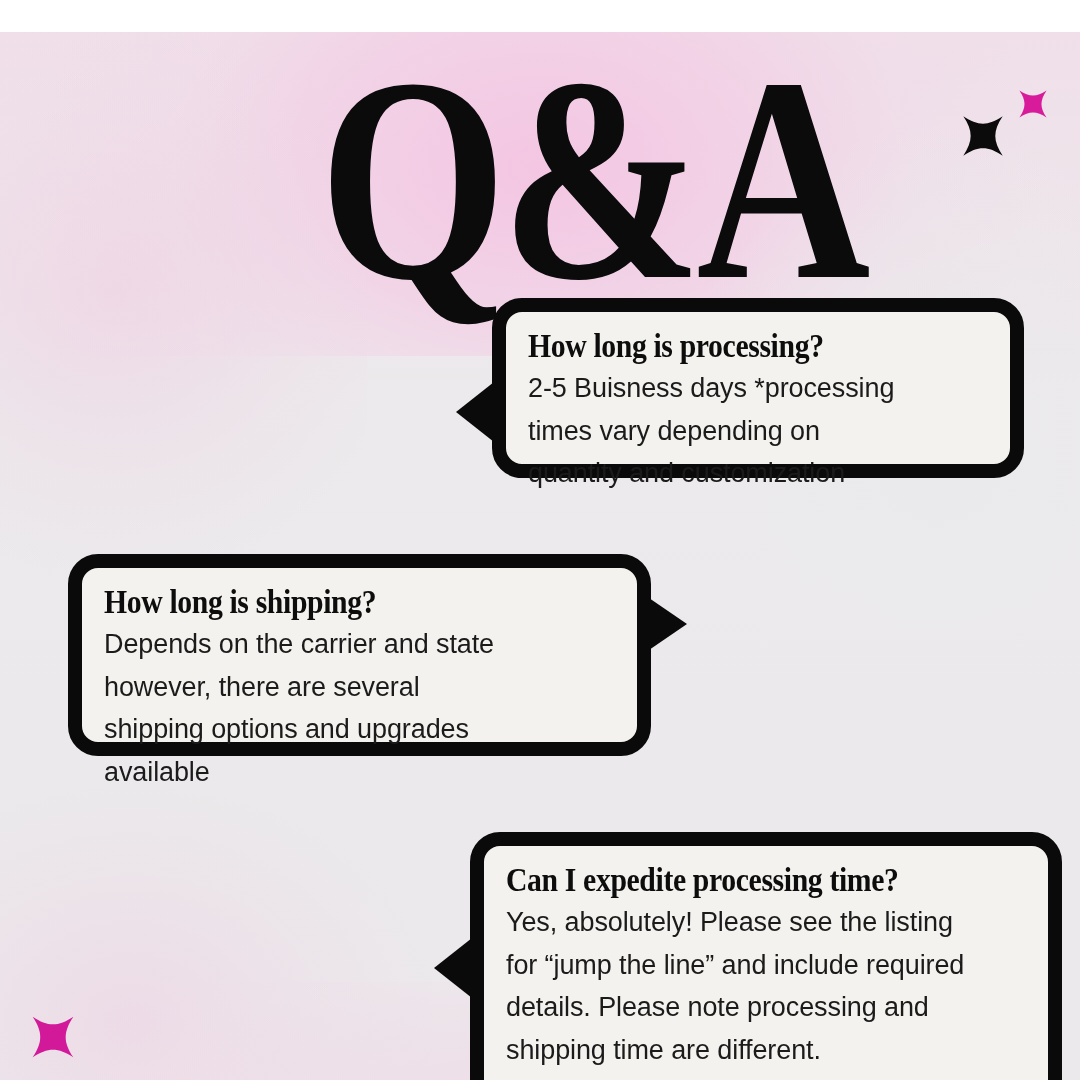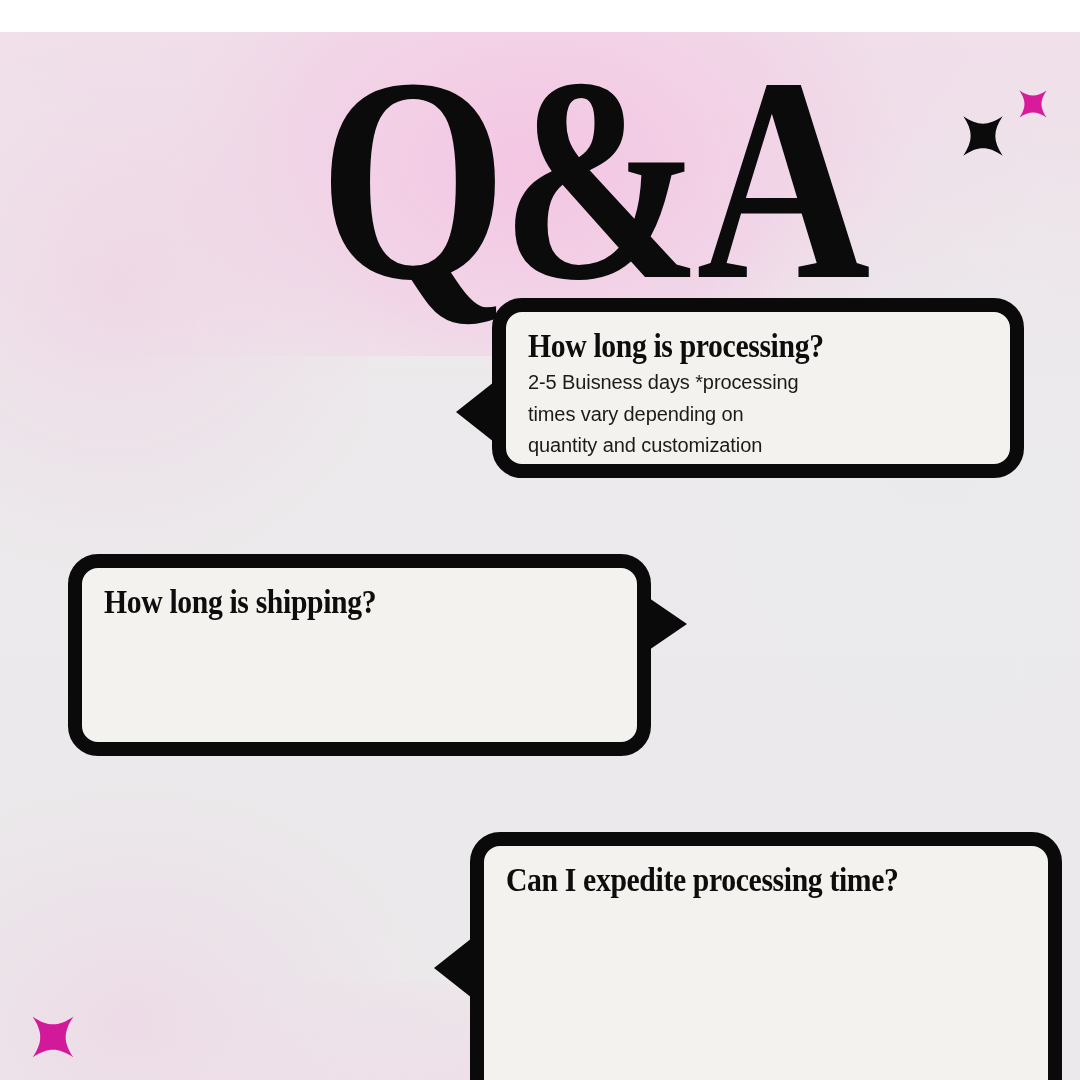--- a/index.html
+++ b/index.html
@@ -129,21 +129,21 @@
     line-height: 1.12;
     letter-spacing: -0.4px;
     color: #0d0d0d;
     transform: scaleX(0.90);
     transform-origin: left center;
     white-space: nowrap;
   }
   .bubble p {
     margin: 0;
     font-family: "Liberation Sans", sans-serif;
-    font-size: 20px;
+    font-size: 27px;
     line-height: 1.58;
     color: #1b1b1b;
     letter-spacing: -0.1px;
     white-space: pre-line;
   }
 
   
   .tail {
     position: absolute;
     width: 0;
@@ -211,23 +211,31 @@
       <p>2-5 Buisness days *processing
 times vary depending on
 quantity and customization</p>
     </div>
   </div>
 
   <div class="bubble bubble-2">
     <span class="tail tail-right"></span>
     <div class="bubble-inner">
       <h2>How long is shipping?</h2>
+      <p>Depends on the carrier and state
+however, there are several
+shipping options and upgrades
+available</p>
     </div>
   </div>
 
   <div class="bubble bubble-3">
     <span class="tail tail-left"></span>
     <div class="bubble-inner">
       <h2>Can I expedite processing time?</h2>
+      <p>Yes, absolutely! Please see the listing
+for “jump the line” and include required
+details.  Please note processing and
+shipping time are different.</p>
     </div>
   </div>
 
 </div>
 
 </body></html>

